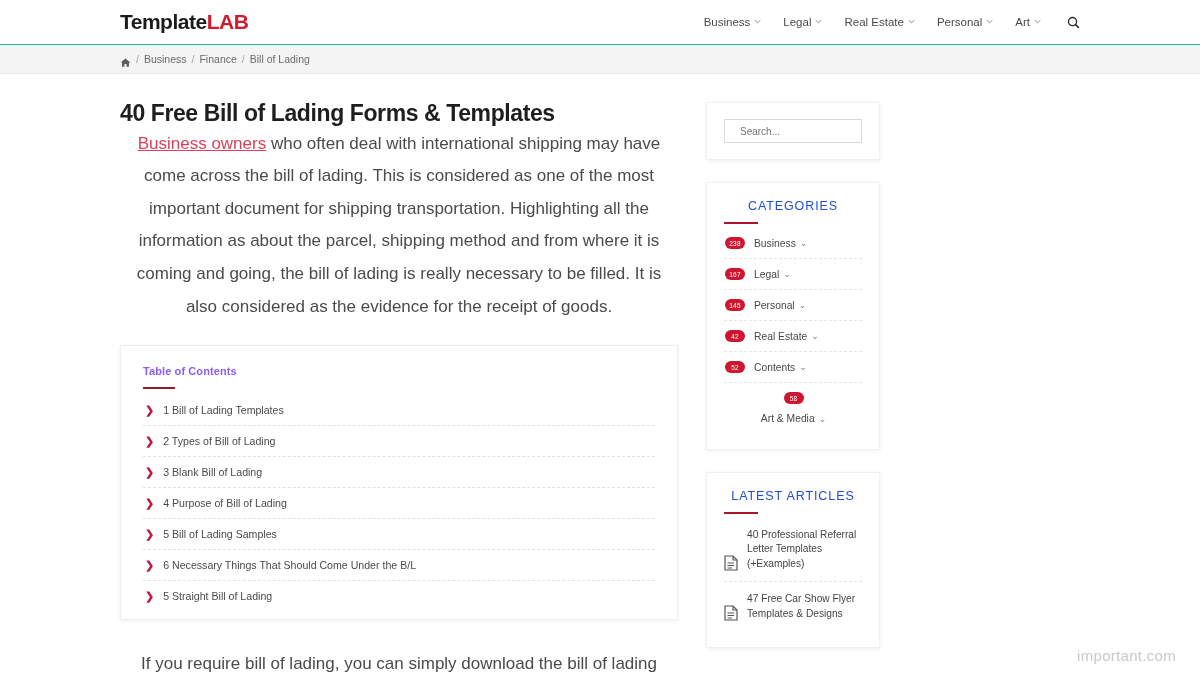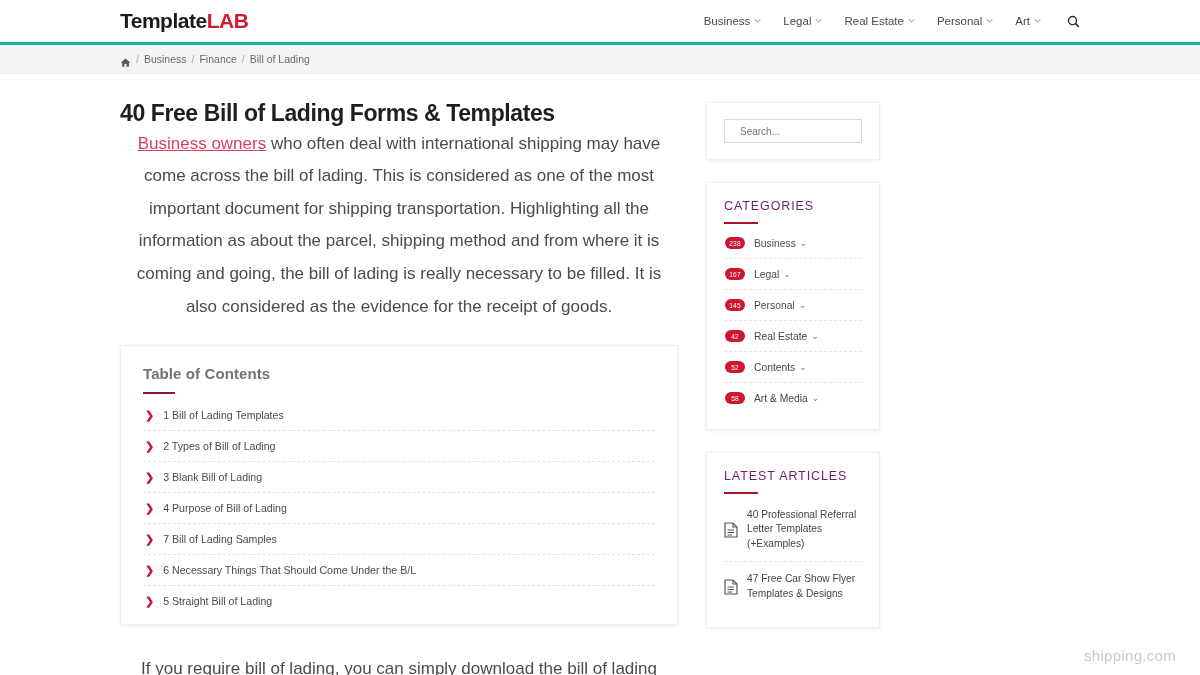--- a/index.html
+++ b/index.html
@@ -11,21 +11,21 @@
     color: #3b3b3b;
     -webkit-font-smoothing: antialiased;
   }
 
   
   .site-header {
     height: 45px;
     background: #ffffff;
     display: flex;
     align-items: center;
-    border-bottom: 3px solid #14b8a6;
+    border-bottom: 1px solid #14b8a6;
   }
   .header-inner {
     width: 960px; margin: 0 auto;
     display: flex; align-items: center; justify-content: space-between;
   }
   .logo {
     font-size: 21px; font-weight: bold; letter-spacing: -0.5px;
     color: #1b1b1b; white-space: nowrap;
   }
   .logo .lab { color: #d01c2e; }
@@ -72,63 +72,63 @@
     font-size: 16px; font-weight: bold; color: #1e1e1e;
     margin: 12px 0 16px 0;
   }
 
   
   .toc-box {
     background: #ffffff; border: 1px solid #efefef;
     box-shadow: 0 1px 4px rgba(0,0,0,0.07);
     padding: 19px 22px 8px 22px; margin: 22px 0 28px 0;
   }
-  .toc-title { font-size: 15px; font-weight: bold; color: #737373; letter-spacing: 0.1px; }
+  .toc-title { font-size: 11px; font-weight: bold; color: #8b5cf6; letter-spacing: 0.1px; }
   .toc-rule { width: 32px; height: 2px; background: #8e1c2c; margin: 10px 0 6px 0; }
   .toc-list { list-style: none; }
   .toc-list li {
     display: flex; align-items: center; gap: 9px;
     font-size: 10.6px; color: #4a4a4a; padding: 9px 0 9px 2px;
     border-bottom: 1px dashed #e2e2e2; cursor: pointer;
   }
   .toc-list li:last-child { border-bottom: none; }
   .toc-chev { color: #c2173a; font-size: 11px; font-weight: bold; line-height: 1; }
 
   
   .widget {
     background: #ffffff; border: 1px solid #f0f0f0;
     box-shadow: 0 1px 4px rgba(0,0,0,0.07);
     padding: 16px 17px; margin-bottom: 22px;
   }
   .widget-title {
-    font-size: 12.5px; color: #701a75; letter-spacing: 0.9px; font-weight: normal;
+    font-size: 12.5px; color: #1d4ed8; letter-spacing: 0.9px; font-weight: normal; text-align: center;
   }
   .widget-rule { width: 34px; height: 2px; background: #a8142a; margin: 9px 0 4px 0; }
   .search-field {
     width: 100%; height: 24px; border: 1px solid #d9d9d9; background: #fff;
     font-size: 10px; color: #9a9a9a; padding: 0 15px;
     font-family: "Liberation Sans", sans-serif;
   }
   .cat-list { list-style: none; }
   .cat-list li {
     display: flex; align-items: center; gap: 9px;
     padding: 9px 0 9px 1px; border-bottom: 1px dashed #e6e6e6; cursor: pointer;
   }
-  .cat-list li:last-child { border-bottom: none; }
+  .cat-list li:last-child { border-bottom: none; flex-direction: column; }
   .cat-badge {
     min-width: 20px; height: 12px; border-radius: 7px; background: #cf1630;
     color: #fff; font-size: 6.5px; display: flex; align-items: center;
     justify-content: center; padding: 0 3px; letter-spacing: 0.2px;
   }
   .cat-name { font-size: 10.3px; color: #484848; display: flex; align-items: center; gap: 4px; }
   .cat-caret { color: #7a7a7a; font-size: 9px; }
 
   .art-list { list-style: none; }
   .art-list li {
-    display: flex; gap: 9px; align-items: center;
+    display: flex; gap: 9px; align-items: flex-end;
     padding: 10px 0 10px 0; border-bottom: 1px dashed #e6e6e6; cursor: pointer;
   }
   .art-list li:last-child { border-bottom: none; }
   .doc-icon { flex: none; width: 14px; height: 16px; margin-top: 1px; }
   .art-title { font-size: 10.2px; line-height: 1.42; color: #444; }
 
   
   .watermark {
     position: absolute; right: 24px; bottom: 11px;
     font-size: 15px; color: #c9c9c9; letter-spacing: 0.3px;
@@ -237,21 +237,21 @@
           <li>
               <span class="toc-chev">❯</span>
               <span>3 Blank Bill of Lading</span>
             </li>
           <li>
               <span class="toc-chev">❯</span>
               <span>4 Purpose of Bill of Lading</span>
             </li>
           <li>
               <span class="toc-chev">❯</span>
-              <span>7 Bill of Lading Samples</span>
+              <span>5 Bill of Lading Samples</span>
             </li>
           <li>
               <span class="toc-chev">❯</span>
               <span>6 Necessary Things That Should Come Under the B/L</span>
             </li>
           <li>
               <span class="toc-chev">❯</span>
               <span>5 Straight Bill of Lading</span>
             </li>
         </ul>
@@ -342,14 +342,14 @@
                 </svg></span>
             <span class="art-title">47 Free Car Show Flyer Templates &amp; Designs</span>
           </li>
 
         </ul>
       </div>
 
     </aside>
   </div>
 
-  <div class="watermark">shipping.com</div>
+  <div class="watermark">important.com</div>
 </div>
 
 </body></html>

